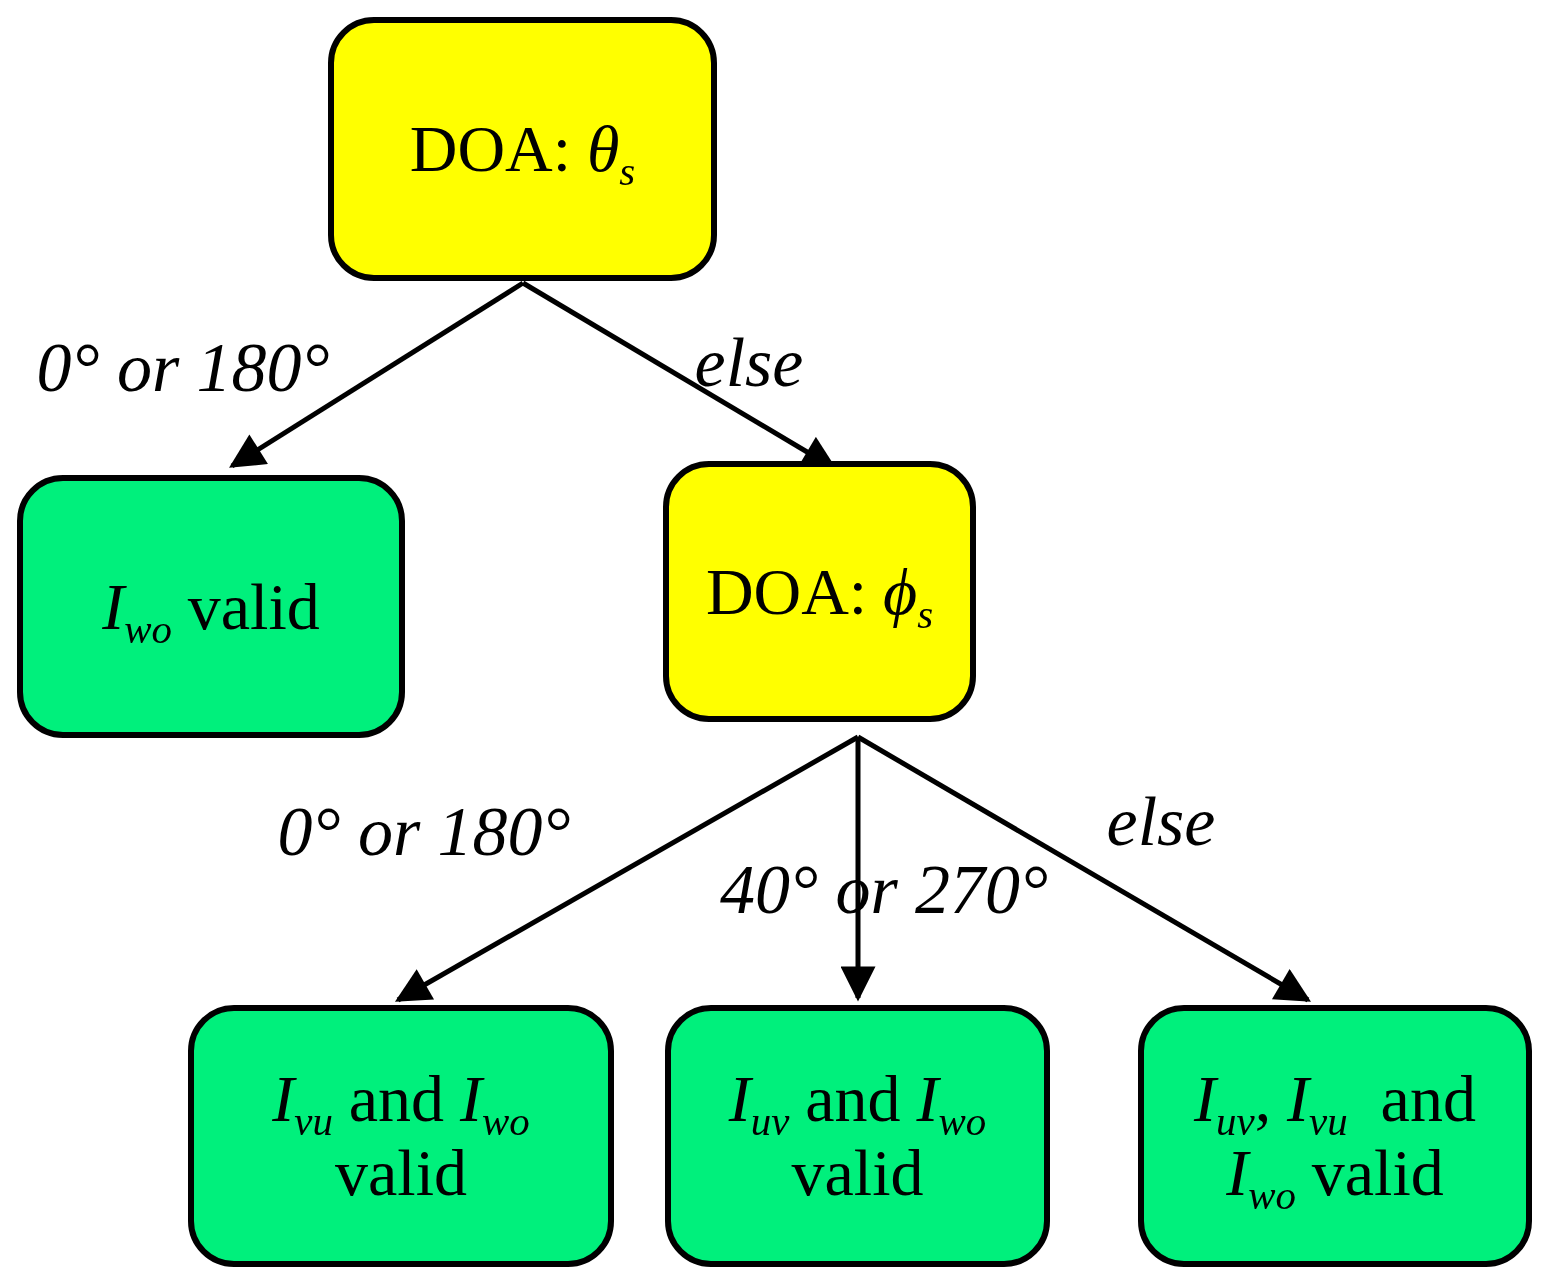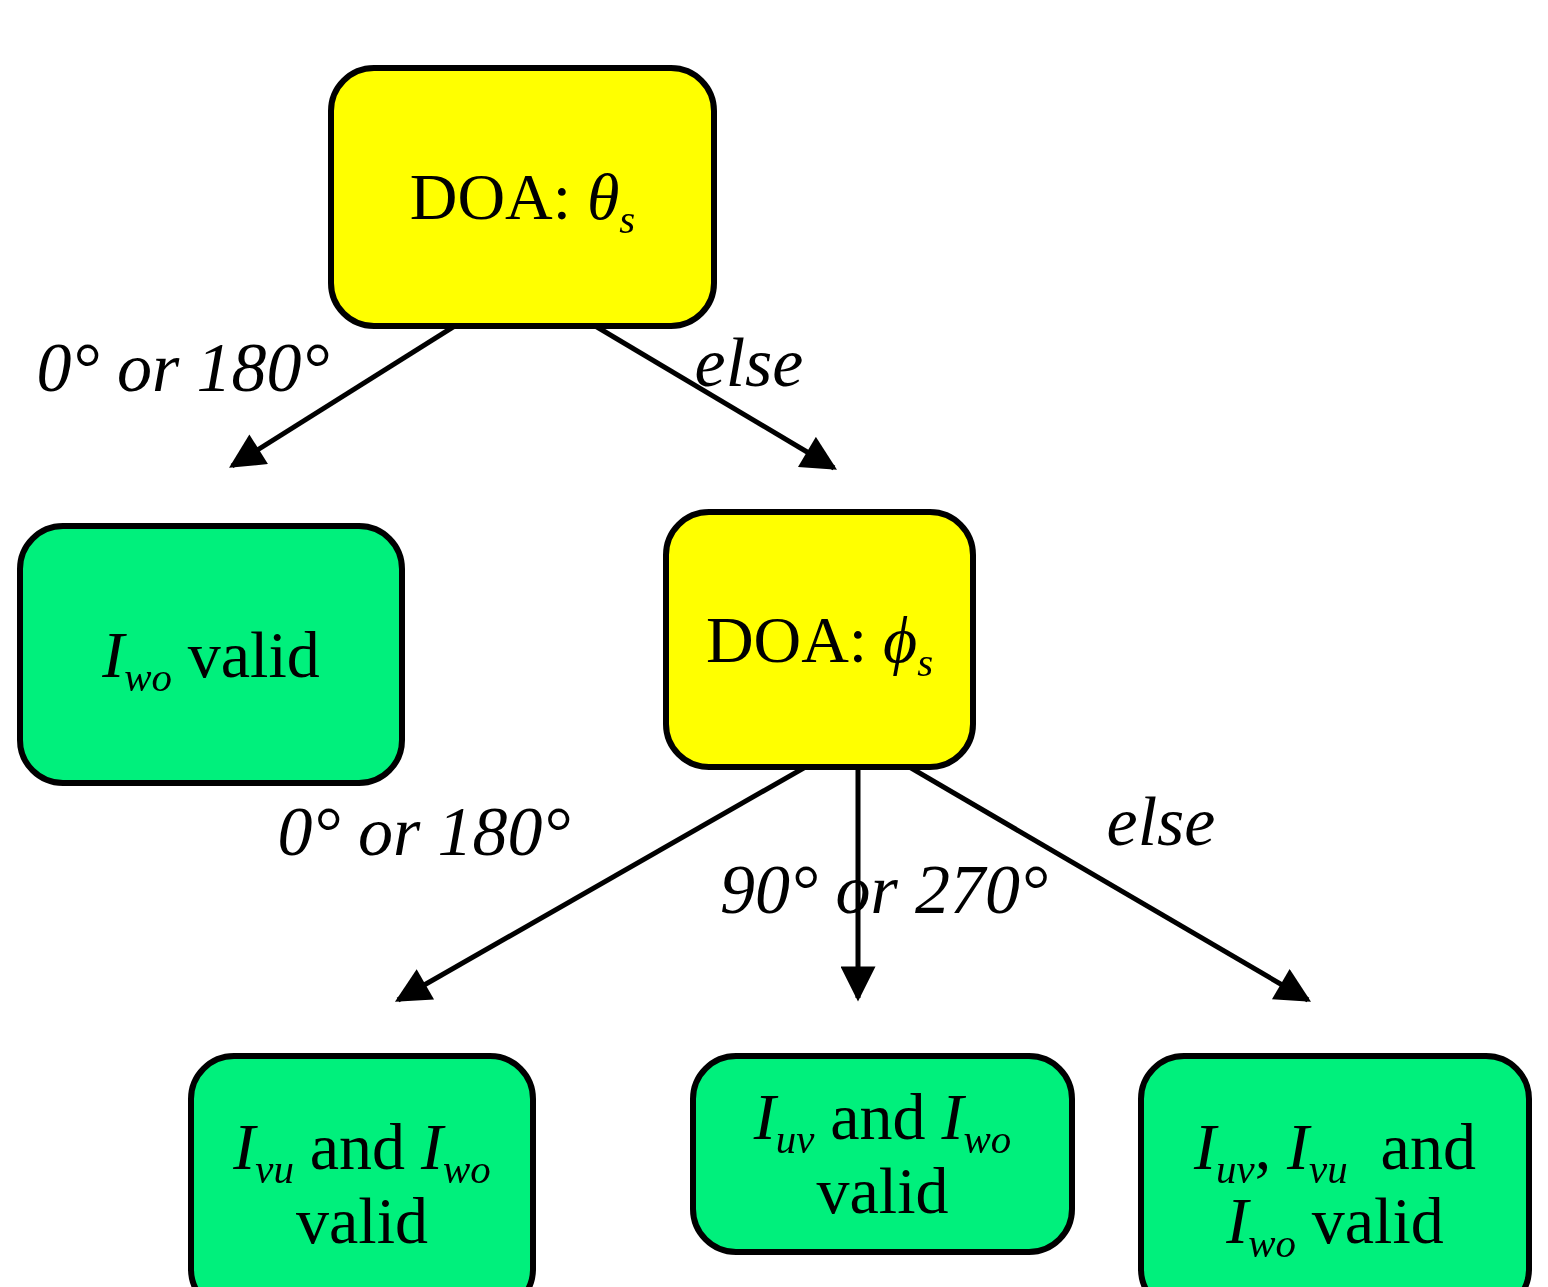--- a/index.html
+++ b/index.html
@@ -43,21 +43,20 @@
   .node {
     position: absolute;
     box-sizing: border-box;
     border: 6px solid var(--stroke, #000);
     border-radius: 46px;
     display: flex;
     align-items: center;
     justify-content: center;
     text-align: center;
     z-index: 3;
-    margin-top: 48px;
   }
   .node.decision { background: var(--decision-fill, #ff0); }
   .node.result   { background: var(--result-fill, #0f7); font-family: Liberation Serif, serif; }
   .node-text {
     font-size: 66px;
     line-height: 1.12;
   }
   .it { font-style: italic; }
   sub {
     font-size: 0.62em;
@@ -81,43 +80,43 @@
     <line class="edge" x1="523" y1="283" x2="232" y2="466" marker-end="url(#arrowhead)"></line>
     <line class="edge" x1="523" y1="283" x2="834" y2="468" marker-end="url(#arrowhead)"></line>
     <line class="edge" x1="858" y1="737" x2="398" y2="1000" marker-end="url(#arrowhead)"></line>
     <line class="edge" x1="858" y1="737" x2="858" y2="998" marker-end="url(#arrowhead)"></line>
     <line class="edge" x1="858" y1="737" x2="1308" y2="1000" marker-end="url(#arrowhead)"></line>
   </svg>
 
   <div class="edge-label" style="left:183px; top:368px">0° or 180°</div>
   <div class="edge-label" style="left:749px; top:363px">else</div>
   <div class="edge-label" style="left:424px; top:832px">0° or 180°</div>
-  <div class="edge-label" style="left:884px; top:890px">90° or 270°</div>
+  <div class="edge-label" style="left:884px; top:890px">40° or 270°</div>
   <div class="edge-label" style="left:1161px; top:822px">else</div>
 
   <div class="node decision" style="left:328px; top:17px; width:389px; height:264px">
     <div class="node-text"><span>DOA:</span><span class="it gap-l">θ</span><sub class="it">s</sub></div>
   </div>
 
   <div class="node result" style="left:17px; top:475px; width:388px; height:263px">
     <div class="node-text"><span class="it">I</span><sub class="it">wo</sub><span class="gap-l">valid</span></div>
   </div>
 
   <div class="node decision" style="left:663px; top:461px; width:313px; height:261px">
     <div class="node-text"><span>DOA:</span><span class="it gap-l">ϕ</span><sub class="it">s</sub></div>
   </div>
 
-  <div class="node result" style="left:188px; top:1005px; width:348px; height:262px">
+  <div class="node result" style="left:188px; top:1005px; width:426px; height:262px">
     <div class="node-text">
       <div><span class="it">I</span><sub class="it">vu</sub><span class="gap-l gap-r">and</span><span class="it">I</span><sub class="it">wo</sub></div>
       <div>valid</div>
     </div>
   </div>
 
-  <div class="node result" style="left:690px; top:1005px; width:385px; height:202px">
+  <div class="node result" style="left:665px; top:1005px; width:385px; height:262px">
     <div class="node-text">
       <div><span class="it">I</span><sub class="it">uv</sub><span class="gap-l gap-r">and</span><span class="it">I</span><sub class="it">wo</sub></div>
       <div>valid</div>
     </div>
   </div>
 
   <div class="node result" style="left:1138px; top:1005px; width:394px; height:262px">
     <div class="node-text">
       <div><span class="it">I</span><sub class="it">uv</sub><span class="gap-r">,</span><span class="it">I</span><sub class="it">vu</sub><span class="gap-l2">and</span></div>
       <div><span class="it">I</span><sub class="it">wo</sub><span class="gap-l">valid</span></div>

